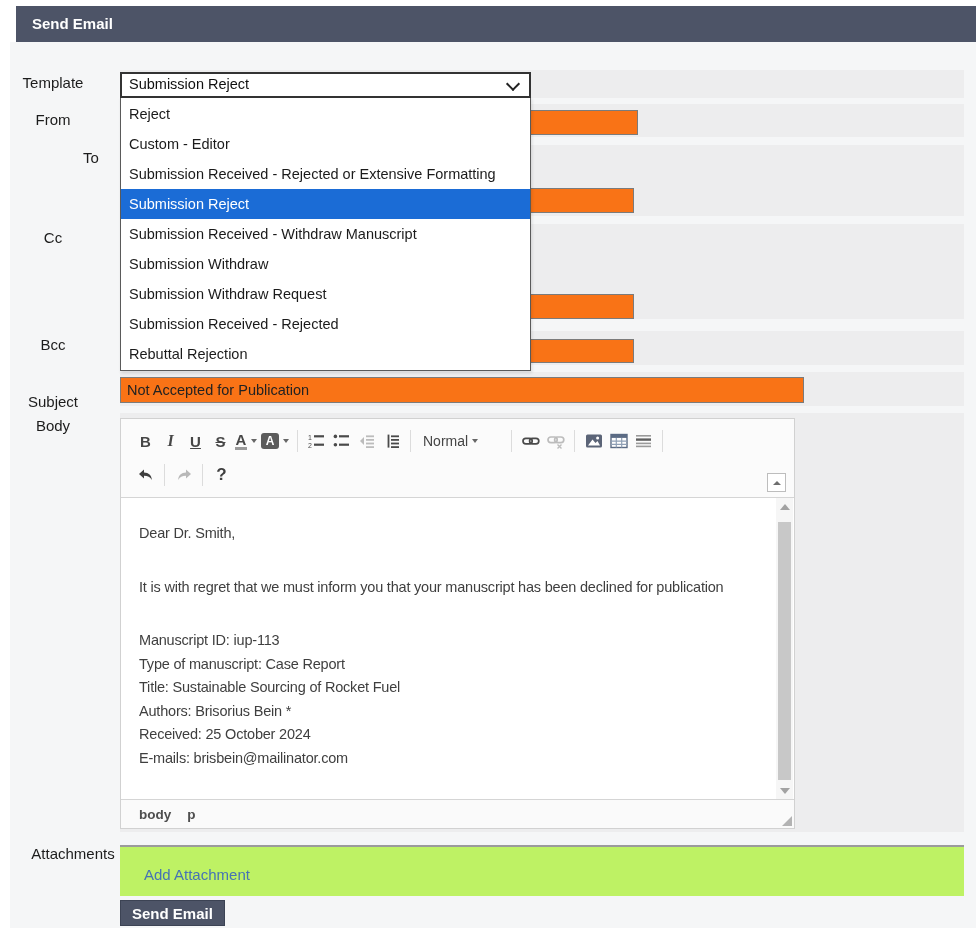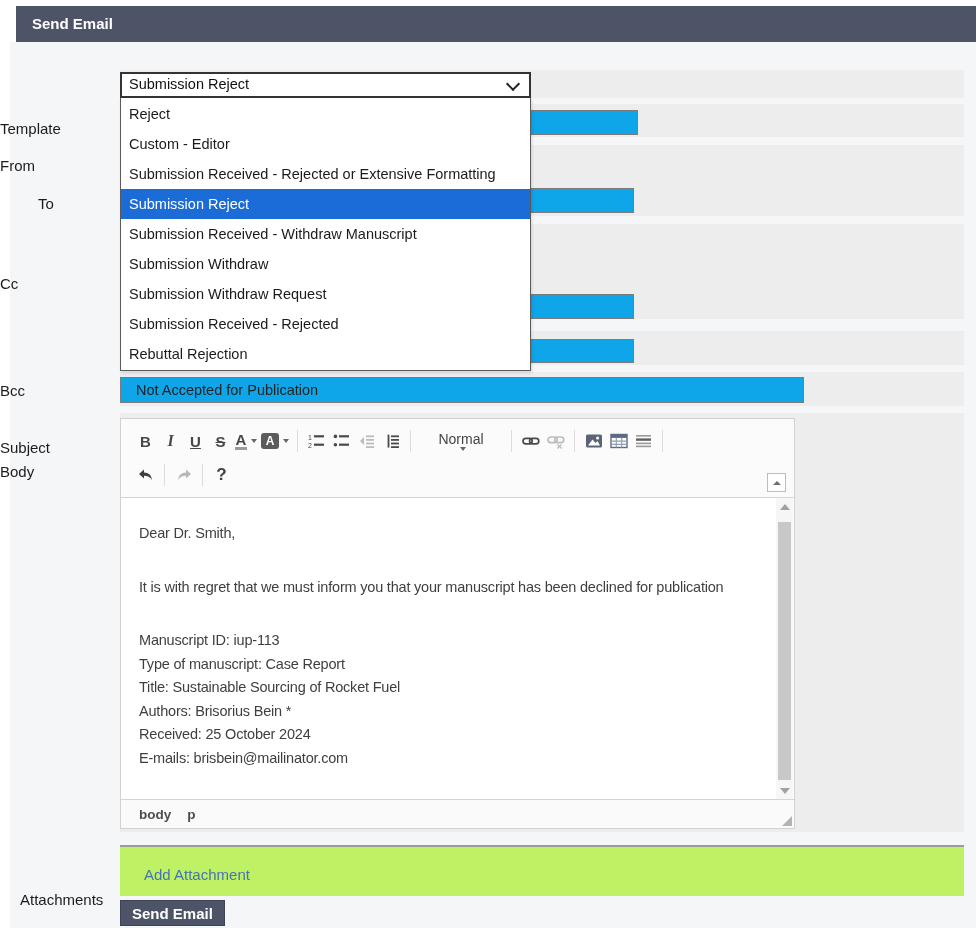--- a/index.html
+++ b/index.html
@@ -19,30 +19,30 @@
   .row{position:absolute;left:120px;width:844px;background:#ededee;}
   #row-template{top:70px;height:28px;}
   #row-from{top:104px;height:33px;}
   #row-to{top:145px;height:71px;}
   #row-cc{top:224px;height:95px;}
   #row-bcc{top:331px;height:34px;}
   #row-subject{top:372px;height:34px;}
   #row-body{top:413px;height:419px;}
   
   .fieldlabel{
-    position:absolute;left:0;width:106px;text-align:left;
-    font-size:15px;color:#1c1c1c;z-index:3;margin-top:46px;
+    position:absolute;left:0;width:106px;text-align:center;
+    font-size:15px;color:#1c1c1c;z-index:3;
   }
   #lbl-template{top:74px;}#lbl-from{top:111px;}#lbl-to{top:149px;padding-left:38px;}
   #lbl-cc{top:229px;}#lbl-bcc{top:336px;}#lbl-subject{top:393px;}
   #lbl-body{top:417px;}#lbl-attachments{top:845px;padding-left:20px;}
   
   .textinput{
     position:absolute;box-sizing:border-box;border:1px solid #7b7b7b;
-    background:#0ea5e9;font-size:14.5px;color:#222;padding:2px 15px;
+    background:#f97316;font-size:14.5px;color:#222;padding:2px 6px;
     font-family:"Liberation Sans",sans-serif;z-index:5;outline:none;
   }
   #from-input{left:122px;top:110px;width:516px;height:25px;}
   #to-input{left:122px;top:188px;width:512px;height:25px;}
   #cc-input{left:122px;top:294px;width:512px;height:25px;}
   #bcc-input{left:122px;top:339px;width:512px;height:24px;}
   #subject-input{left:120px;top:377px;width:684px;height:26px;}
   
   .select{
     left:120px;top:72px;width:411px;height:26px;background:#fff;
@@ -80,21 +80,21 @@
   .disabled{opacity:.35;}
   .bold-l{font-weight:800;}
   .italic-l{font-style:italic;font-family:"Liberation Serif",serif;font-weight:700;font-size:16px;}
   .under-l{text-decoration:underline;font-weight:600;}
   .strike-l{text-decoration:line-through;font-weight:600;}
   .acolor{display:flex;flex-direction:column;align-items:center;line-height:13px;}
   .acolor .bar{width:12px;height:3px;background:#9a9a9a;margin-top:1px;}
   .caret{width:0;height:0;border-left:3.5px solid transparent;border-right:3.5px solid transparent;border-top:4px solid #666;margin-left:4px;}
   .abox{width:18px;height:16px;background:#5c5c5c;color:#fff;border-radius:3px;
     font-weight:bold;font-size:12px;display:flex;align-items:center;justify-content:center;}
-  .format{display:flex;align-items:center;font-size:14px;color:#454545;padding:0 6px;min-width:88px;justify-content:center;flex-direction:column;}
+  .format{display:flex;align-items:center;font-size:14px;color:#454545;padding:0 6px;min-width:88px;justify-content:flex-start;}
   .qmark{font-weight:bold;font-size:17px;color:#3f3f3f;}
   .collapse-btn{
     position:absolute;right:8px;top:54px;width:17px;height:17px;background:#fff;
     border:1px solid #bdbdbd;display:flex;align-items:center;justify-content:center;
   }
   .tri-up-sm{width:0;height:0;border-left:4px solid transparent;border-right:4px solid transparent;border-bottom:4px solid #6e6e6e;}
   
   .content{
     position:absolute;left:1px;top:79px;right:18px;bottom:29px;background:#fff;
     overflow:hidden;padding:24px 4px 0 17px;box-sizing:border-box;

